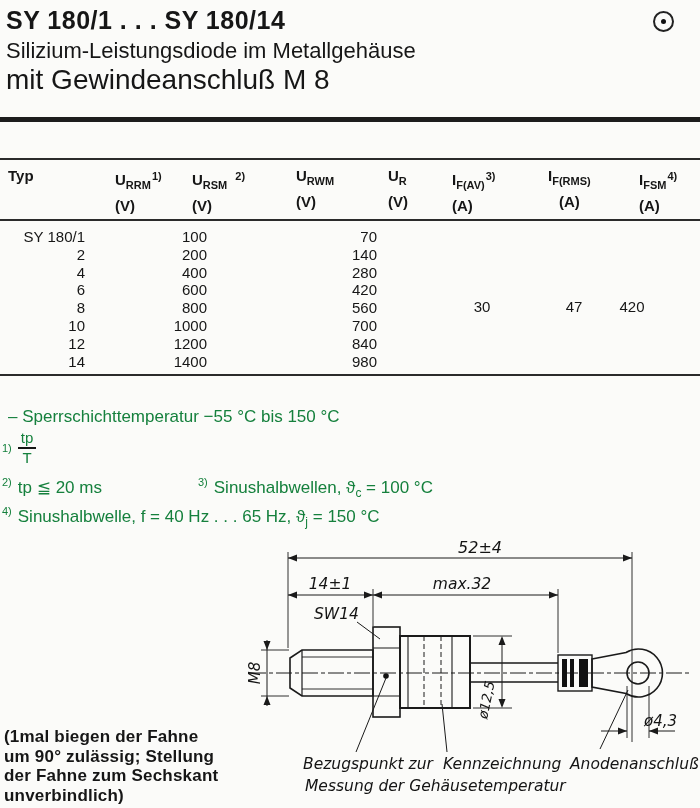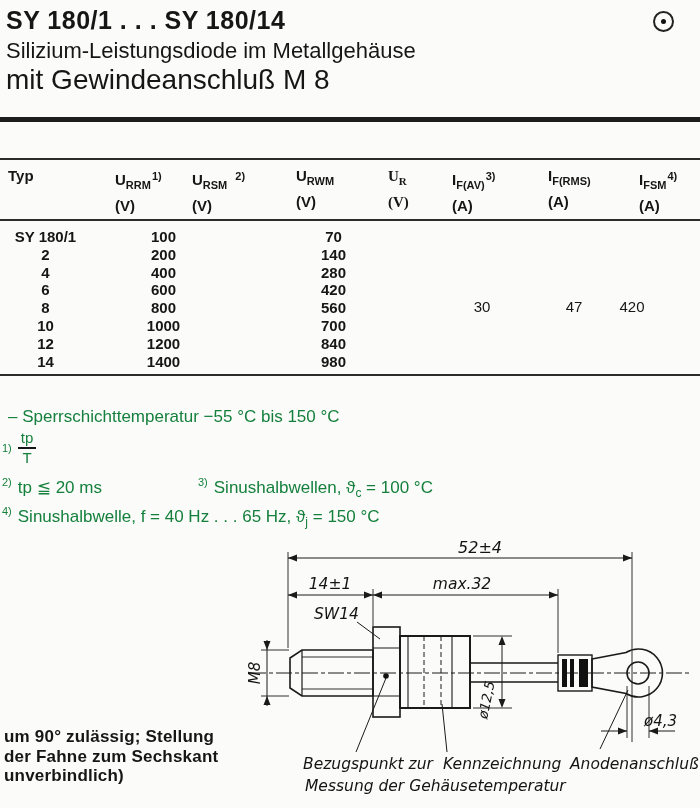--- a/index.html
+++ b/index.html
@@ -31,26 +31,26 @@
 
   .th { top:167px; font-weight:bold; font-size:15px; line-height:18px; }
   .th .unit { display:block; margin-top:3px; }
   .th sub { font-size:11px; vertical-align:-4px; letter-spacing:0; }
   .th sup { font-size:11px; vertical-align:5px; margin-left:1px; }
   .th-typ   { left:8px;text-align:right;  }
   .th-urrm  { left:115px; }
   .th-ursm  { left:192px; }
   .th-ursm sup { margin-left:8px; }
   .th-urwm  { left:296px; }
-  .th-ur    { left:388px;font-family:Liberation Serif, serif; }
+  .th-ur    { left:388px; }
   .th-ifav  { left:452px; }
-  .th-ifrms { left:548px; }
+  .th-ifrms { left:548px;text-align:center; }
   .th-ifsm  { left:639px; }
 
-  .vcol { top:228px; font-size:15px; font-weight:bold; line-height:17.8px; text-align:center; }
+  .vcol { top:228px; font-size:15px; font-weight:normal; line-height:17.8px; text-align:right; }
   .col-typ { left:6px;   width:79px; }
   .col-v1  { left:120px; width:87px; }
   .col-v2  { left:290px; width:87px; }
 
   .shared { top:298px; font-size:15px; font-weight:normal; text-align:center; }
   .sh-ifav  { left:462px; width:40px; }
   .sh-ifrms { left:554px; width:40px; }
   .sh-ifsm  { left:610px; width:44px; }
 
   
@@ -171,20 +171,21 @@
   <sup class="fn">2)</sup><span>tp ≦ 20 ms</span>
 </div>
 <div class="abs note note-3">
   <sup class="fn">3)</sup><span>Sinushalbwellen,  </span><span>ϑ</span><sub>c</sub><span> = 100 °C</span>
 </div>
 <div class="abs note note-4">
   <sup class="fn">4)</sup><span>Sinushalbwelle, f = 40 Hz . . . 65 Hz,  </span><span>ϑ</span><sub>j</sub><span> = 150 °C</span>
 </div>
 
 <div class="abs flag-note">
+  <div>(1mal biegen der Fahne</div>
   <div>um 90° zulässig; Stellung</div>
   <div>der Fahne zum Sechskant</div>
   <div>unverbindlich)</div>
 </div>
 
 <svg class="drawing" viewBox="0 0 700 808">
   <g stroke="#1a1a1a" fill="none">
 
     <path d="M250,673 H690" stroke-width="1" stroke-dasharray="16 3 4 3"></path>
 

